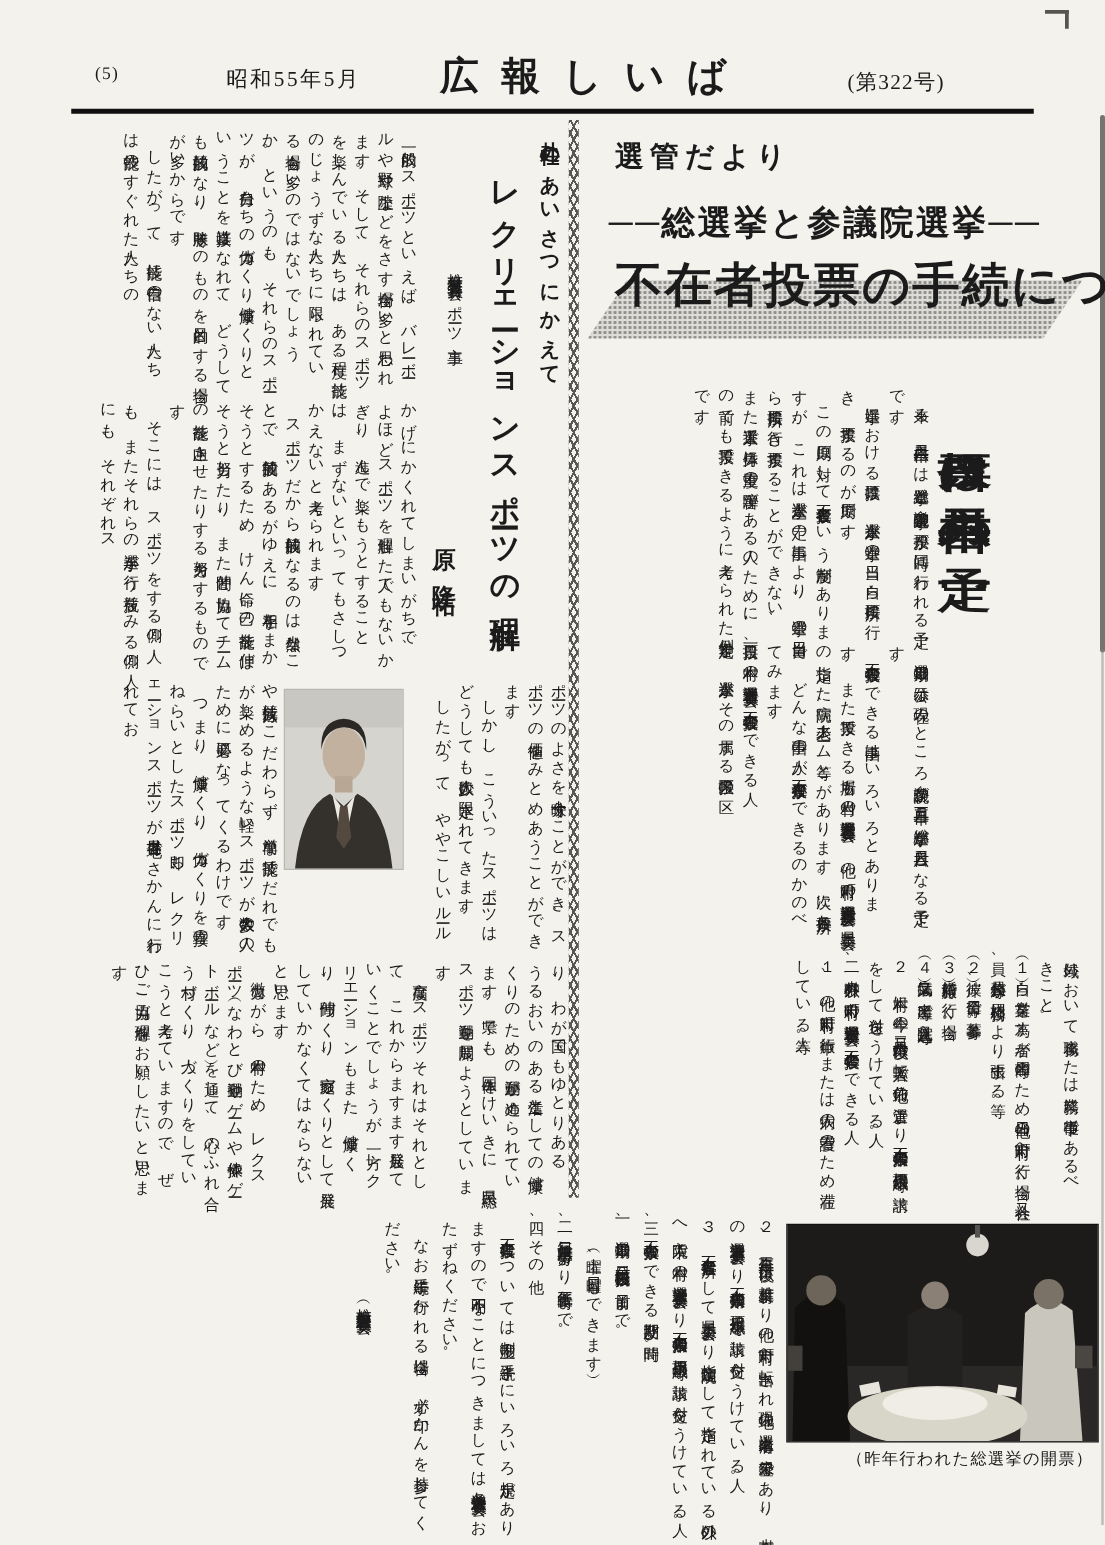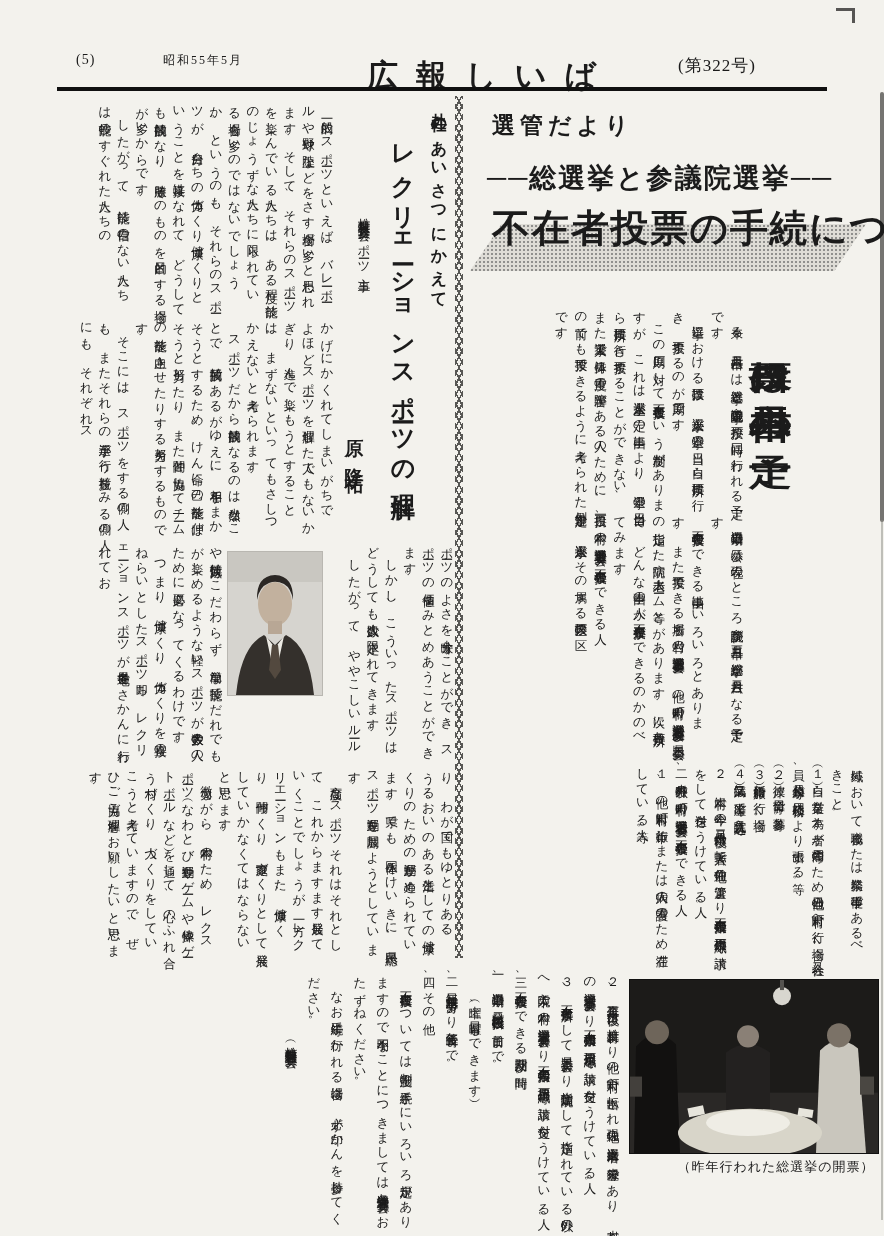--- a/index.html
+++ b/index.html
@@ -4,21 +4,21 @@
 <style>
   html,body{margin:0;padding:0;background:#888;}
   .page{
     position:relative;width:884px;height:1236px;margin:0 auto;
     background:#f3f2ed;color:#1b1b1b;overflow:hidden;
     font-family:"Liberation Serif",serif;
   }
   
   .abs{position:absolute;}
   .pn{left:76px;top:52px;font-size:14px;letter-spacing:1px;}
-  .mdate{left:163px;top:52px;font-size:12px;letter-spacing:2px;}
+  .mdate{left:181px;top:52px;font-size:17px;letter-spacing:2px;}
   .ptitle{left:352px;top:40px;font-size:31px;letter-spacing:18px;font-weight:600;white-space:nowrap;}
   .issue{left:678px;top:54px;font-size:17px;letter-spacing:1px;}
   .rule{left:57px;top:87px;width:770px;height:4px;background:#101010;}
   .corner-mark{left:836px;top:8px;width:16px;height:12px;border-right:3px solid #2f2f2d;border-top:3px solid #2f2f2d;opacity:.8;}
   .scan-edge{right:0;top:92px;width:4px;height:430px;background:#4b4a47;opacity:.75;border-radius:2px;}
   .scan-edge2{right:1px;top:520px;width:2px;height:700px;background:#8a8984;opacity:.5;}
 
   
   .v{
     position:absolute;
@@ -76,21 +76,21 @@
   .photo2 svg{display:block;width:100%;height:100%;}
   .caption{left:644px;top:1158px;width:264px;font-size:13px;text-align:center;letter-spacing:1px;}
 </style>
 </head>
 <body>
 
 <div class="page">
 
   <span class="abs pn">(5)</span>
   <span class="abs mdate">昭和55年5月</span>
-  <h1 class="abs ptitle" style="margin:15px;">広報しいば</h1>
+  <h1 class="abs ptitle" style="margin:0;">広報しいば</h1>
   <span class="abs issue">(第322号)</span>
   <div class="abs rule"></div>
   <div class="abs corner-mark"></div>
   <div class="abs scan-edge"></div>
   <div class="abs scan-edge2"></div>
 
   <div class="abs divider"></div>
 
   <div class="v kicker-v">赴任のあいさつにかえて</div>
   <div class="v ltitle-v">レクリェーションスポーツの理解</div>

